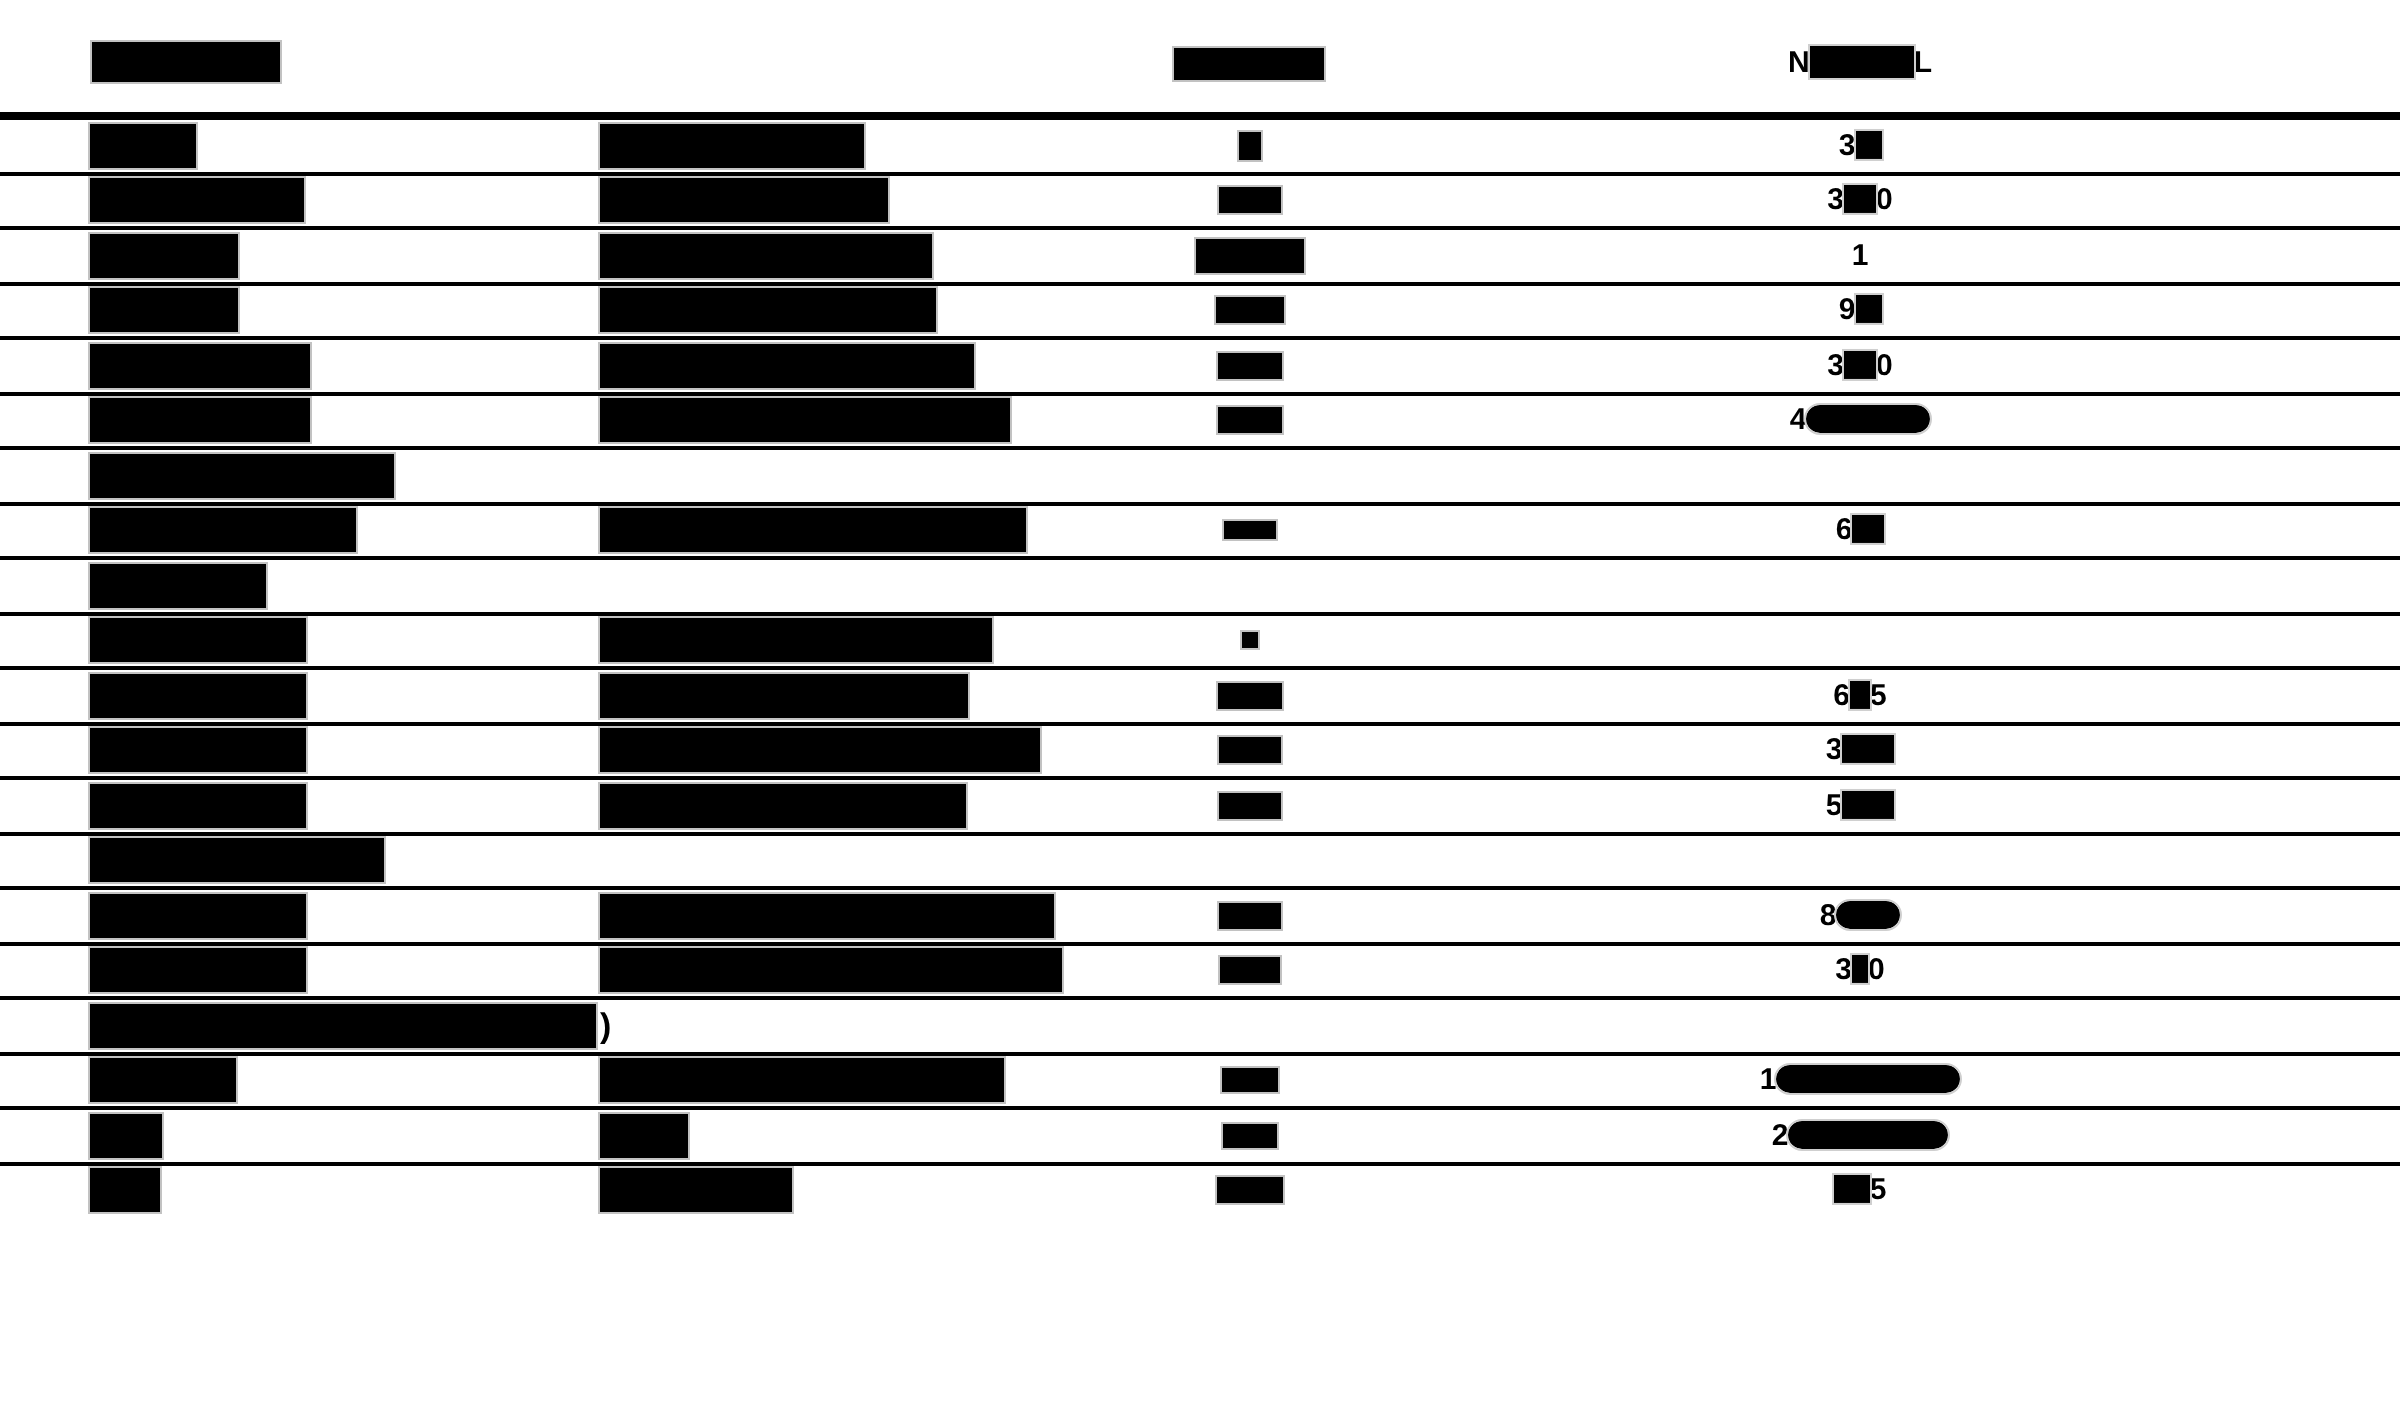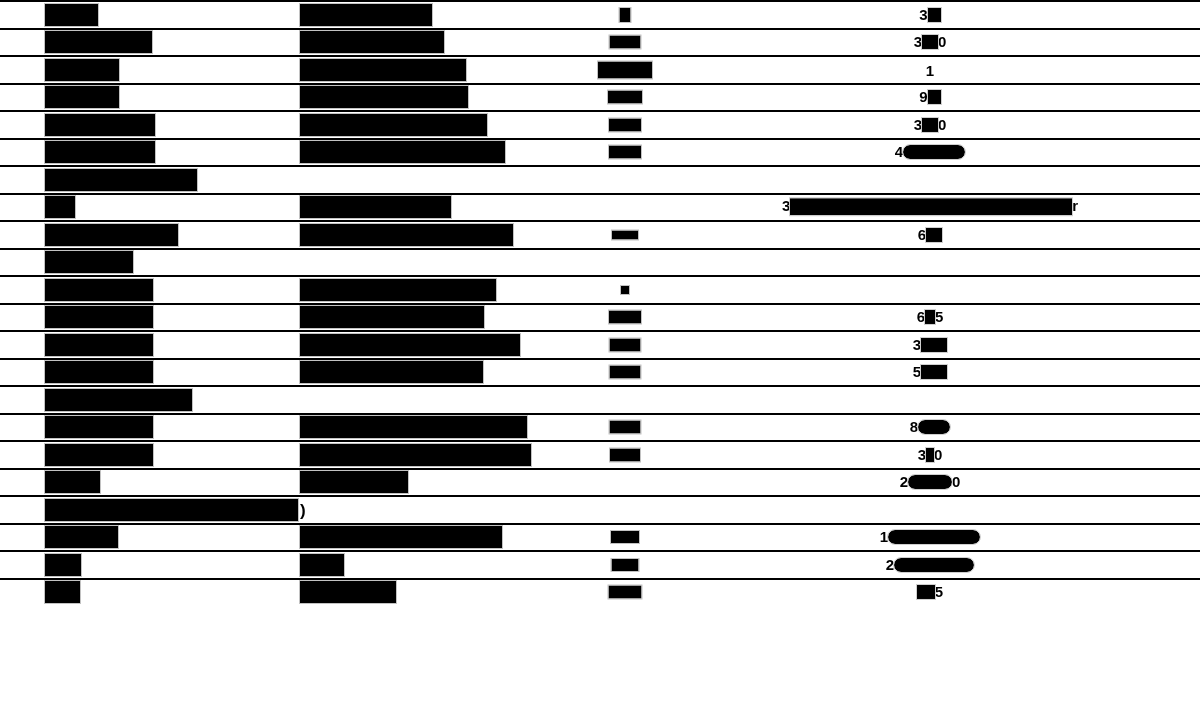--- a/index.html
+++ b/index.html
@@ -90,20 +90,27 @@
     font-size: 17px;
     color: #000;
     line-height: 1;
   }
 </style>
 </head>
 <body>
 
 <div class="doc">
 
+  <div class="header-row">
+    <span class="bar" id="hdr-c1" style="left: 46px; top: 21px; width: 94px; height: 20px;"></span>
+    <span class="bar" id="hdr-c3" style="left: 587px; top: 24px; width: 75px; height: 16px;"></span>
+    <div class="vhead">
+      <span>N</span><span class="ibar" id="hdr-vbar" style="width: 52px; height: 16px;"></span><span>L</span>
+    </div>
+  </div>
 
   <div class="tbody" id="tbody">
       <div class="trow">
         <span class="bar c1bar" style="left: 45px; width: 53px;"></span>
         <span class="bar c2bar" style="left: 300px; width: 132px;"></span>
         <span class="bar c3bar" style="width: 11px; height: 14px;"></span>
         <div class="vcell"><span>3</span><span class="ibar" style="width: 13px; height: 14px;"></span></div>
       </div>
       <div class="trow">
         <span class="bar c1bar" style="left: 45px; width: 107px;"></span>
@@ -132,25 +139,20 @@
       <div class="trow">
         <span class="bar c1bar" style="left: 45px; width: 110px;"></span>
         <span class="bar c2bar" style="left: 300px; width: 205px;"></span>
         <span class="bar c3bar" style="width: 32px; height: 13px;"></span>
         <div class="vcell"><span>4</span><span class="ibar" style="width: 62px; height: 14px; border-radius: 7px;"></span></div>
       </div>
       <div class="trow">
         <span class="bar c1bar" style="left: 45px; width: 152px;"></span>
       </div>
       <div class="trow">
-        <span class="bar c1bar" style="left: 45px; width: 30px;"></span>
-        <span class="bar c2bar" style="left: 300px; width: 151px;"></span>
-        <div class="vcell"><span>3</span><span class="ibar" style="width: 282px; height: 17px;"></span><span>r</span></div>
-      </div>
-      <div class="trow">
         <span class="bar c1bar" style="left: 45px; width: 133px;"></span>
         <span class="bar c2bar" style="left: 300px; width: 213px;"></span>
         <span class="bar c3bar" style="width: 26px; height: 9px;"></span>
         <div class="vcell"><span>6</span><span class="ibar" style="width: 16px; height: 14px;"></span></div>
       </div>
       <div class="trow">
         <span class="bar c1bar" style="left: 45px; width: 88px;"></span>
       </div>
       <div class="trow">
         <span class="bar c1bar" style="left: 45px; width: 108px;"></span>
@@ -184,25 +186,20 @@
         <span class="bar c3bar" style="width: 31px; height: 13px;"></span>
         <div class="vcell"><span>8</span><span class="ibar" style="width: 32px; height: 14px; border-radius: 7px;"></span></div>
       </div>
       <div class="trow">
         <span class="bar c1bar" style="left: 45px; width: 108px;"></span>
         <span class="bar c2bar" style="left: 300px; width: 231px;"></span>
         <span class="bar c3bar" style="width: 30px; height: 13px;"></span>
         <div class="vcell"><span>3</span><span class="ibar" style="width: 8px; height: 14px;"></span><span>0</span></div>
       </div>
       <div class="trow">
-        <span class="bar c1bar" style="left: 45px; width: 55px;"></span>
-        <span class="bar c2bar" style="left: 300px; width: 108px;"></span>
-        <div class="vcell"><span>2</span><span class="ibar" style="width: 44px; height: 14px; border-radius: 7px;"></span><span>0</span></div>
-      </div>
-      <div class="trow">
         <span class="bar c1bar" style="left: 45px; width: 253px;"></span>
         <span class="suffix" style="left: 300px;">)</span>
       </div>
       <div class="trow">
         <span class="bar c1bar" style="left: 45px; width: 73px;"></span>
         <span class="bar c2bar" style="left: 300px; width: 202px;"></span>
         <span class="bar c3bar" style="width: 28px; height: 12px;"></span>
         <div class="vcell"><span>1</span><span class="ibar" style="width: 92px; height: 14px; border-radius: 7px;"></span></div>
       </div>
       <div class="trow">

